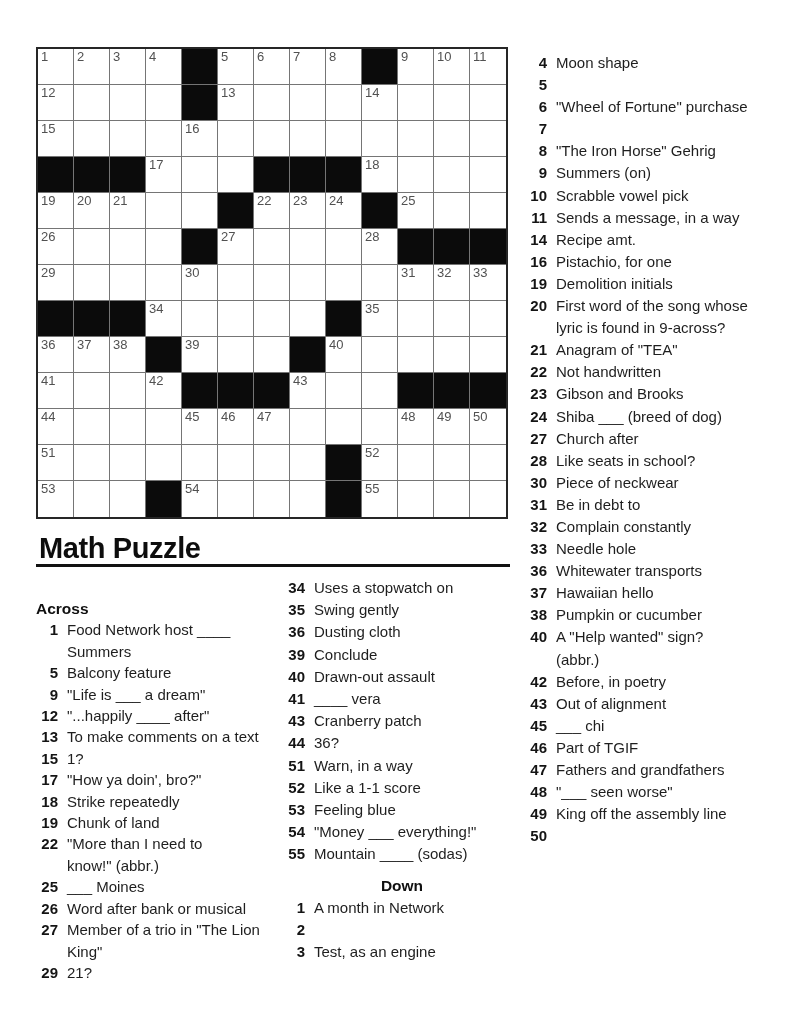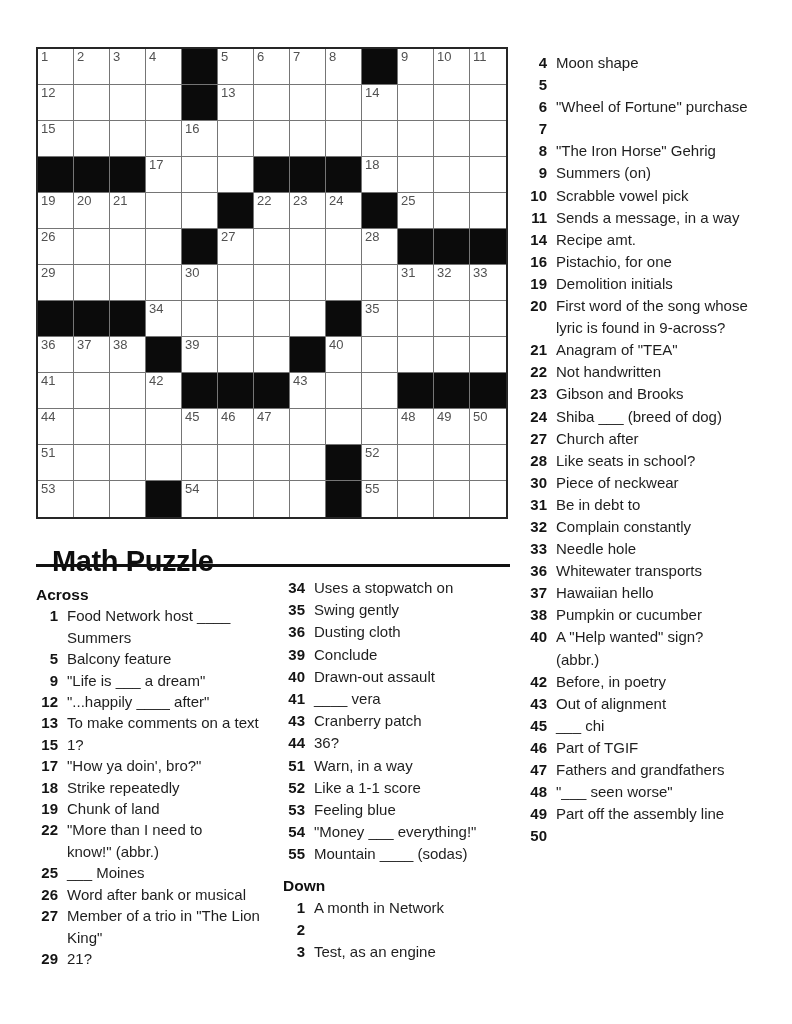--- a/index.html
+++ b/index.html
@@ -25,37 +25,37 @@
   .cell:nth-child(13n){ border-right:none; }
   .cell:nth-child(n+157){ border-bottom:none; }
   .cell.bk { background:#0b0b0b; }
   .cell .n {
     position:absolute; top:1px; left:3px;
     font-size:13px; line-height:14px; color:#515151;
   }
 
   
   .title {
-    position:absolute; left:36px; top:528px; margin:16px;
+    position:absolute; left:36px; top:528px; margin:3px;
     font-size:29px; line-height:34px; font-weight:700; color:#0d0d0d;
     letter-spacing:-0.4px;
   }
   .rule {
     position:absolute; left:36px; top:564px; width:474px; height:2.5px;
     background:#111111;
   }
 
   
   .clue-col { position:absolute; font-size:15px; }
-  #col-left  { left:36px;  top:584px; width:238px; line-height:21.4px; }
+  #col-left  { left:36px;  top:598px; width:238px; line-height:21.4px; }
   #col-mid   { left:283px; top:577px; width:238px; line-height:22.2px; }
   #col-right { left:528px; top:52px;  width:262px; line-height:22.1px; }
 
   .list-header { font-weight:700; font-size:15.5px; color:#101010; }
-  #down-header { margin-top:9px; }
+  #down-header { margin-top:9px;text-align:center; }
 
   .clue { display:flex; align-items:flex-start; }
   .cnum {
     flex:0 0 22px; text-align:right; font-weight:700; color:#141414;
   }
   #col-right .cnum { flex-basis:19px; }
   .ctext { margin-left:9px; white-space:pre-line; color:#1e1e1e; }
 </style>
 </head>
 <body>
@@ -608,21 +608,21 @@
         <div class="clue">
           <span class="cnum">47</span>
           <span class="ctext">Fathers and grandfathers</span>
         </div>
         <div class="clue">
           <span class="cnum">48</span>
           <span class="ctext">"___ seen worse"</span>
         </div>
         <div class="clue">
           <span class="cnum">49</span>
-          <span class="ctext">Part off the assembly line</span>
+          <span class="ctext">King off the assembly line</span>
         </div>
         <div class="clue">
           <span class="cnum">50</span>
         </div>
       </div>
   </div>
 
 </div>
 
 </body></html>

